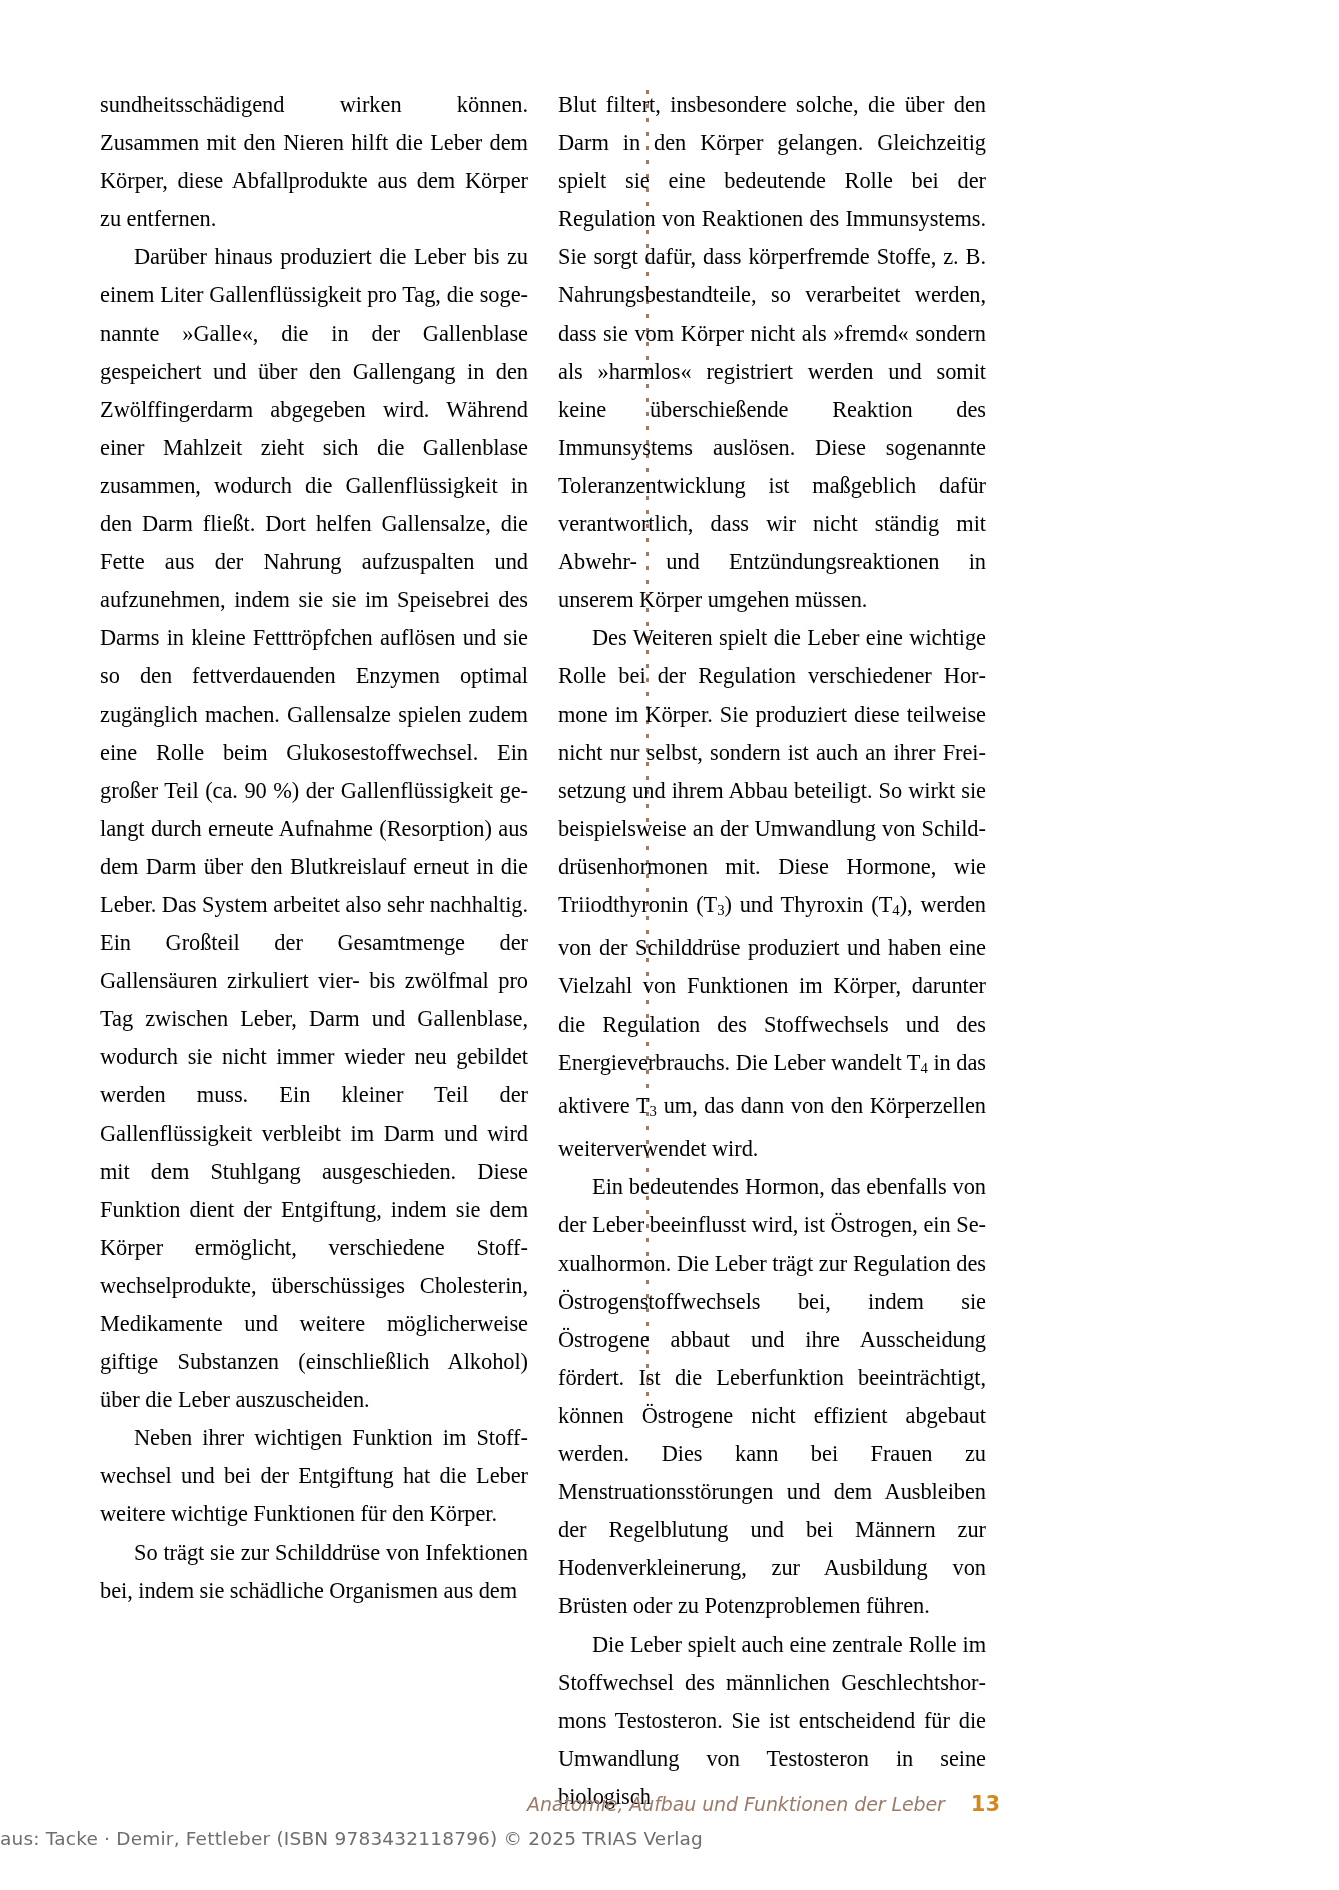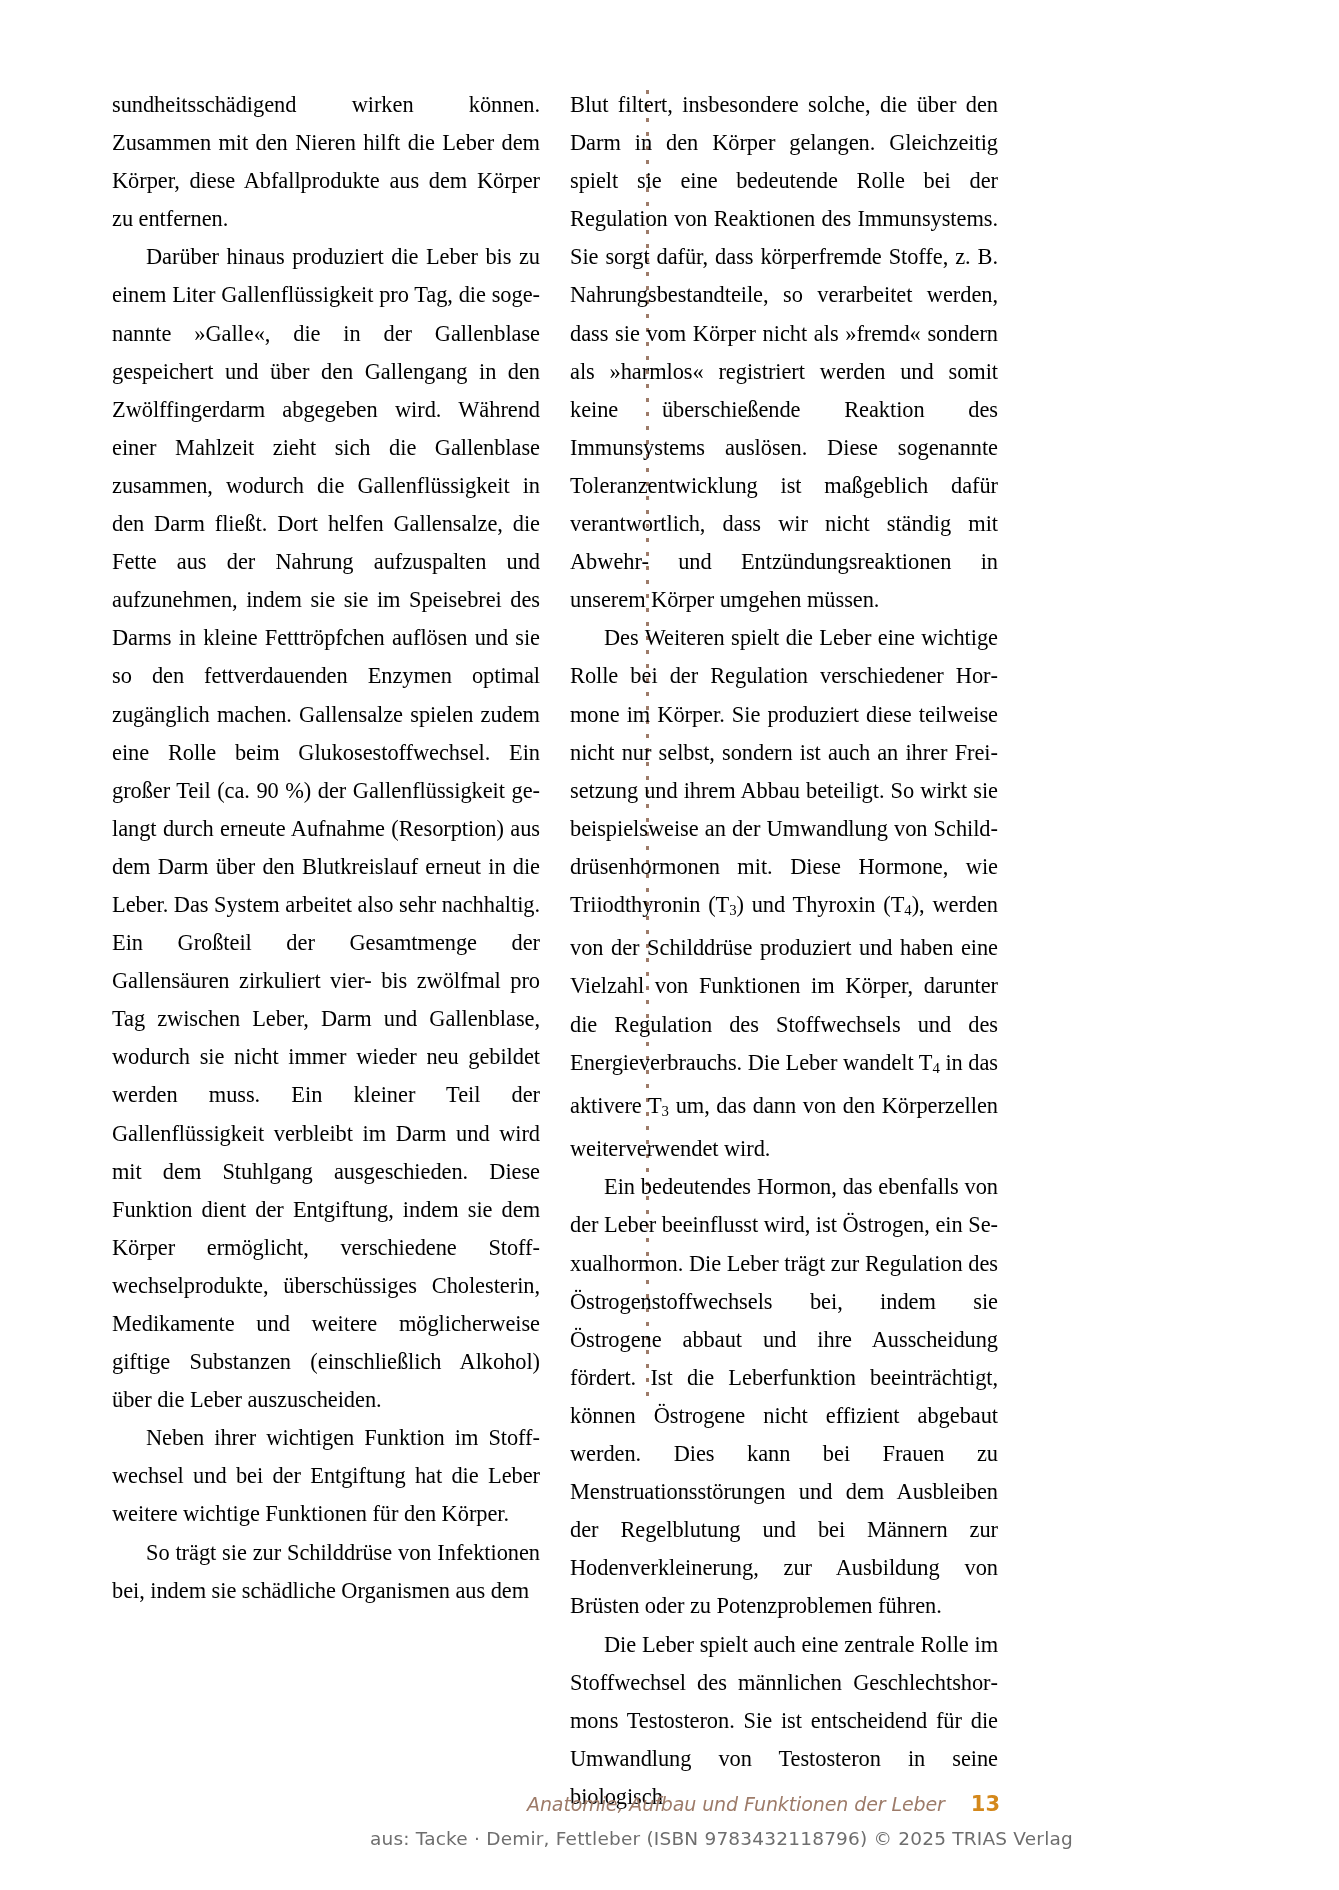--- a/index.html
+++ b/index.html
@@ -30,21 +30,20 @@
     position: absolute;
     left: 100px;
     top: 86px;
     width: 900px;
     height: 1320px;
   }
   .col {
     position: absolute;
     top: 0;
     width: 428px;
-    margin-left: 12px;
   }
   .col-left  { left: 0px; }
   .col-right { left: 458px; }
 
   
   .col-divider {
     position: absolute;
     left: 546px;
     top: 4px;
     width: 3px;
@@ -108,21 +107,21 @@
     font-size: 21px;
     color: #d4881b;
     margin-left: 26px;
   }
 
   .imprint {
     position: absolute;
     left: 0;
     top: 1828px;
     width: 1073px;
-    text-align: right;
+    text-align: left;
     font-family: "DejaVu Sans", "Liberation Sans", sans-serif;
     font-size: 18.5px;
     color: #6e6e6e;
     letter-spacing: 0.2px;
   }
 
   sub { font-size: 0.66em; vertical-align: -0.22em; }
 </style>
 </head>
 <body>

